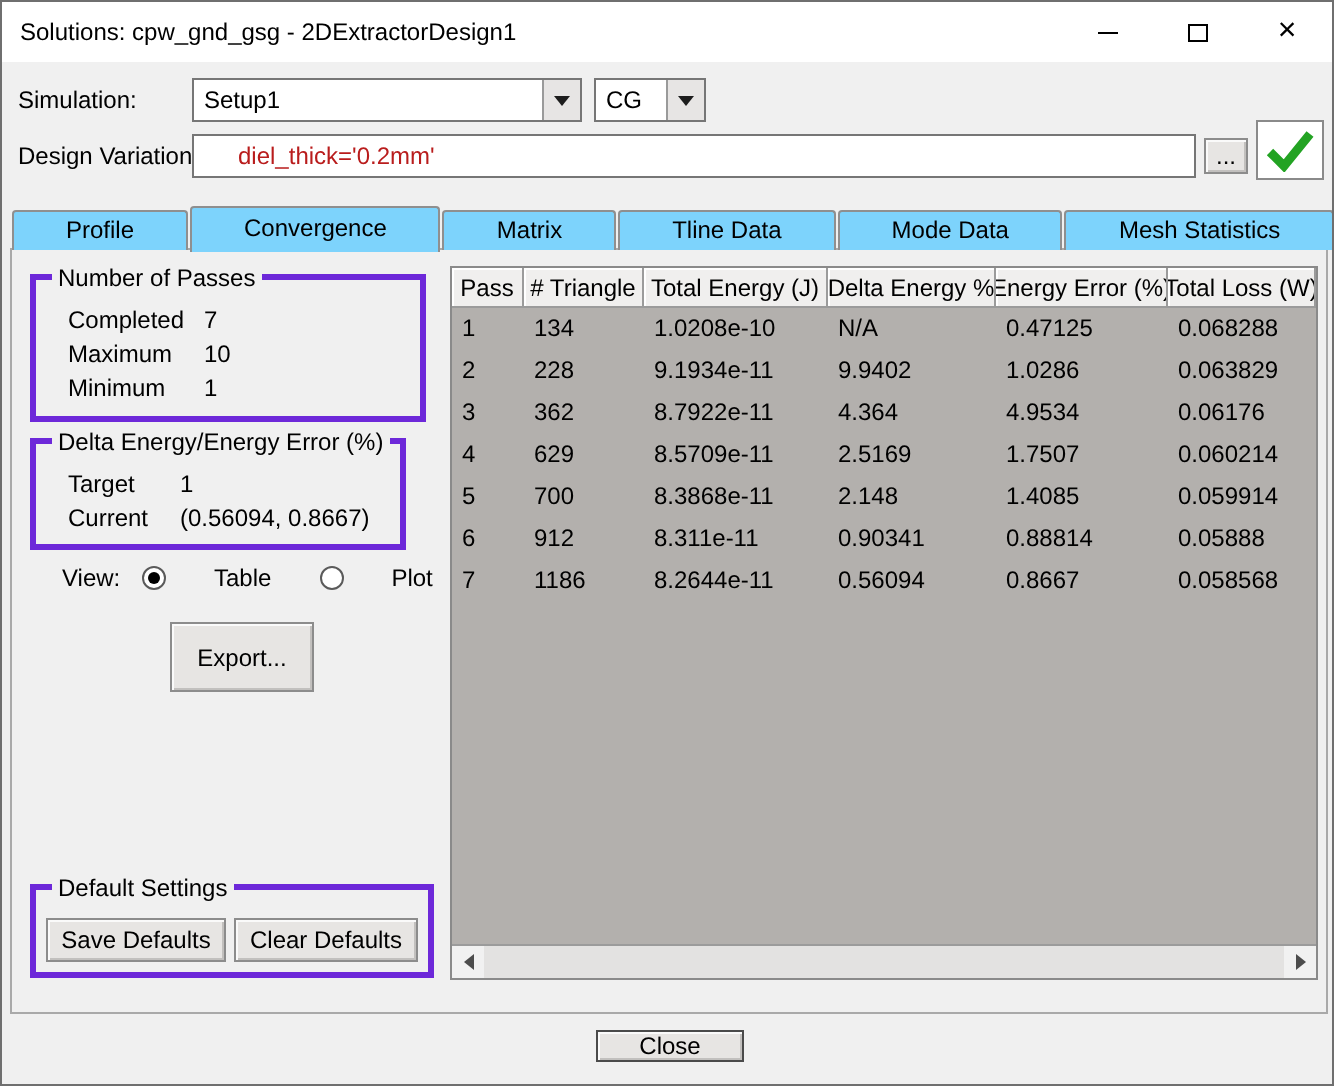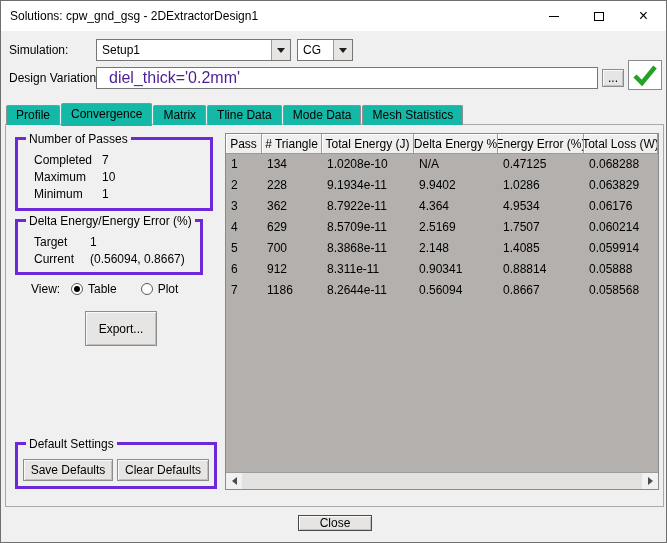--- a/index.html
+++ b/index.html
@@ -20,30 +20,30 @@
   .lbl{position:absolute;height:22px;line-height:22px;white-space:nowrap;}
   .combo{position:absolute;height:22px;background:#fff;border:1px solid #767676;display:flex;align-items:center;box-sizing:border-box;}
   .combo-text{flex:1;padding-left:5px;white-space:nowrap;overflow:hidden;}
   .combo-btn{width:18px;align-self:stretch;background:#e7e5e4;border-left:1px solid #9a9a9a;display:flex;align-items:center;justify-content:center;}
   .tri-down{width:0;height:0;border-left:4px solid transparent;border-right:4px solid transparent;border-top:5px solid #1d1d1d;}
   #combo-setup{left:95px;top:38px;width:195px;}
   #combo-cg{left:296px;top:38px;width:56px;}
   #lbl-sim{left:8px;top:38px;}
   #lbl-dv{left:8px;top:66px;}
   #dv-field{position:absolute;left:95px;top:66px;width:502px;height:22px;background:#fff;border:1px solid #767676;
-            box-sizing:border-box;font-family:inherit;font-size:16px;padding:0 12px;color:#4c1d95;}
+            box-sizing:border-box;font-family:inherit;font-size:12px;padding:0 22px;color:#b91c1c;}
   .btn{background:#e7e5e3;border:1px solid #8c8c8c;box-shadow:inset 1px 1px 0 #fafafa, inset -1px -1px 0 #c2c0be;
        font-family:inherit;font-size:12px;color:#000;display:flex;align-items:center;justify-content:center;box-sizing:border-box;cursor:default;}
   #browse-btn{position:absolute;left:601px;top:68px;width:22px;height:18px;}
   #check-btn{position:absolute;left:627px;top:59px;width:34px;height:30px;background:#fff;border:1px solid #8a8a8a;
              display:flex;align-items:center;justify-content:center;box-sizing:border-box;}
 
   
   .tabs{position:absolute;left:5px;top:102px;height:22px;display:flex;align-items:flex-end;z-index:3;}
-  .tab{height:19px;line-height:19px;padding:0 9px;background:#14b8a6;border:1px solid #8f8f8f;border-bottom:none;
+  .tab{height:19px;line-height:19px;padding:0 26px;background:#7dd3fc;border:1px solid #8f8f8f;border-bottom:none;
        border-radius:2px 2px 0 0;margin-right:1px;white-space:nowrap;cursor:default;}
   .tab.active{height:22px;line-height:21px;margin-bottom:-1px;z-index:4;position:relative;}
   .tab-panel{position:absolute;left:4px;top:123px;width:659px;height:383px;border:1px solid #a9a9a9;background:#f0f0f0;box-sizing:border-box;z-index:1;}
 
   
   .group{position:absolute;border:3px solid #6d28d9;box-sizing:border-box;z-index:2;}
   .group-title{position:absolute;top:-8px;left:8px;background:#f0f0f0;padding:0 3px;line-height:14px;white-space:nowrap;}
   .grow{display:flex;height:17px;line-height:17px;margin-left:16px;}
   .grow:first-of-type{margin-top:12px;}
   #g-passes{left:14px;top:136px;width:198px;height:74px;}
@@ -51,21 +51,21 @@
   #g-delta{left:14px;top:218px;width:188px;height:56px;}
   #g-delta .k{width:56px;}
   #g-defaults{left:14px;top:441px;width:202px;height:47px;}
   .def-btn-row{display:flex;margin:14px 0 0 5px;gap:4px;}
   #btn-save{width:90px;height:22px;}
   #btn-clear{width:92px;height:22px;}
 
   
   .view-row{position:absolute;left:30px;top:280px;display:flex;align-items:center;height:16px;z-index:2;}
   .view-label{width:40px;}
-  .radio-opt{display:flex;align-items:center;margin-right:24px;cursor:default;}
+  .radio-opt{display:flex;align-items:center;margin-right:24px;cursor:default;gap:19px;}
   .radio{width:12px;height:12px;border-radius:50%;border:1px solid #5a5a5a;background:#fff;display:inline-block;position:relative;margin-right:5px;box-sizing:border-box;}
   .radio.selected::after{content:"";position:absolute;left:2px;top:2px;width:6px;height:6px;background:#000;border-radius:50%;}
   #btn-export{position:absolute;left:84px;top:310px;width:72px;height:35px;z-index:2;}
 
   
   .grid{position:absolute;left:224px;top:132px;width:434px;height:357px;border:1px solid #8a8a8a;background:#b3b0ad;box-sizing:border-box;z-index:2;display:flex;flex-direction:column;}
   .grid-header{display:flex;height:20px;flex:0 0 20px;}
   .hcell{box-sizing:border-box;display:flex;align-items:center;justify-content:center;background:#f0efee;
          border-right:1px solid #9b9b9b;border-bottom:1px solid #9b9b9b;box-shadow:inset 1px 1px 0 #fff;
          white-space:nowrap;overflow:hidden;font-size:12px;}

